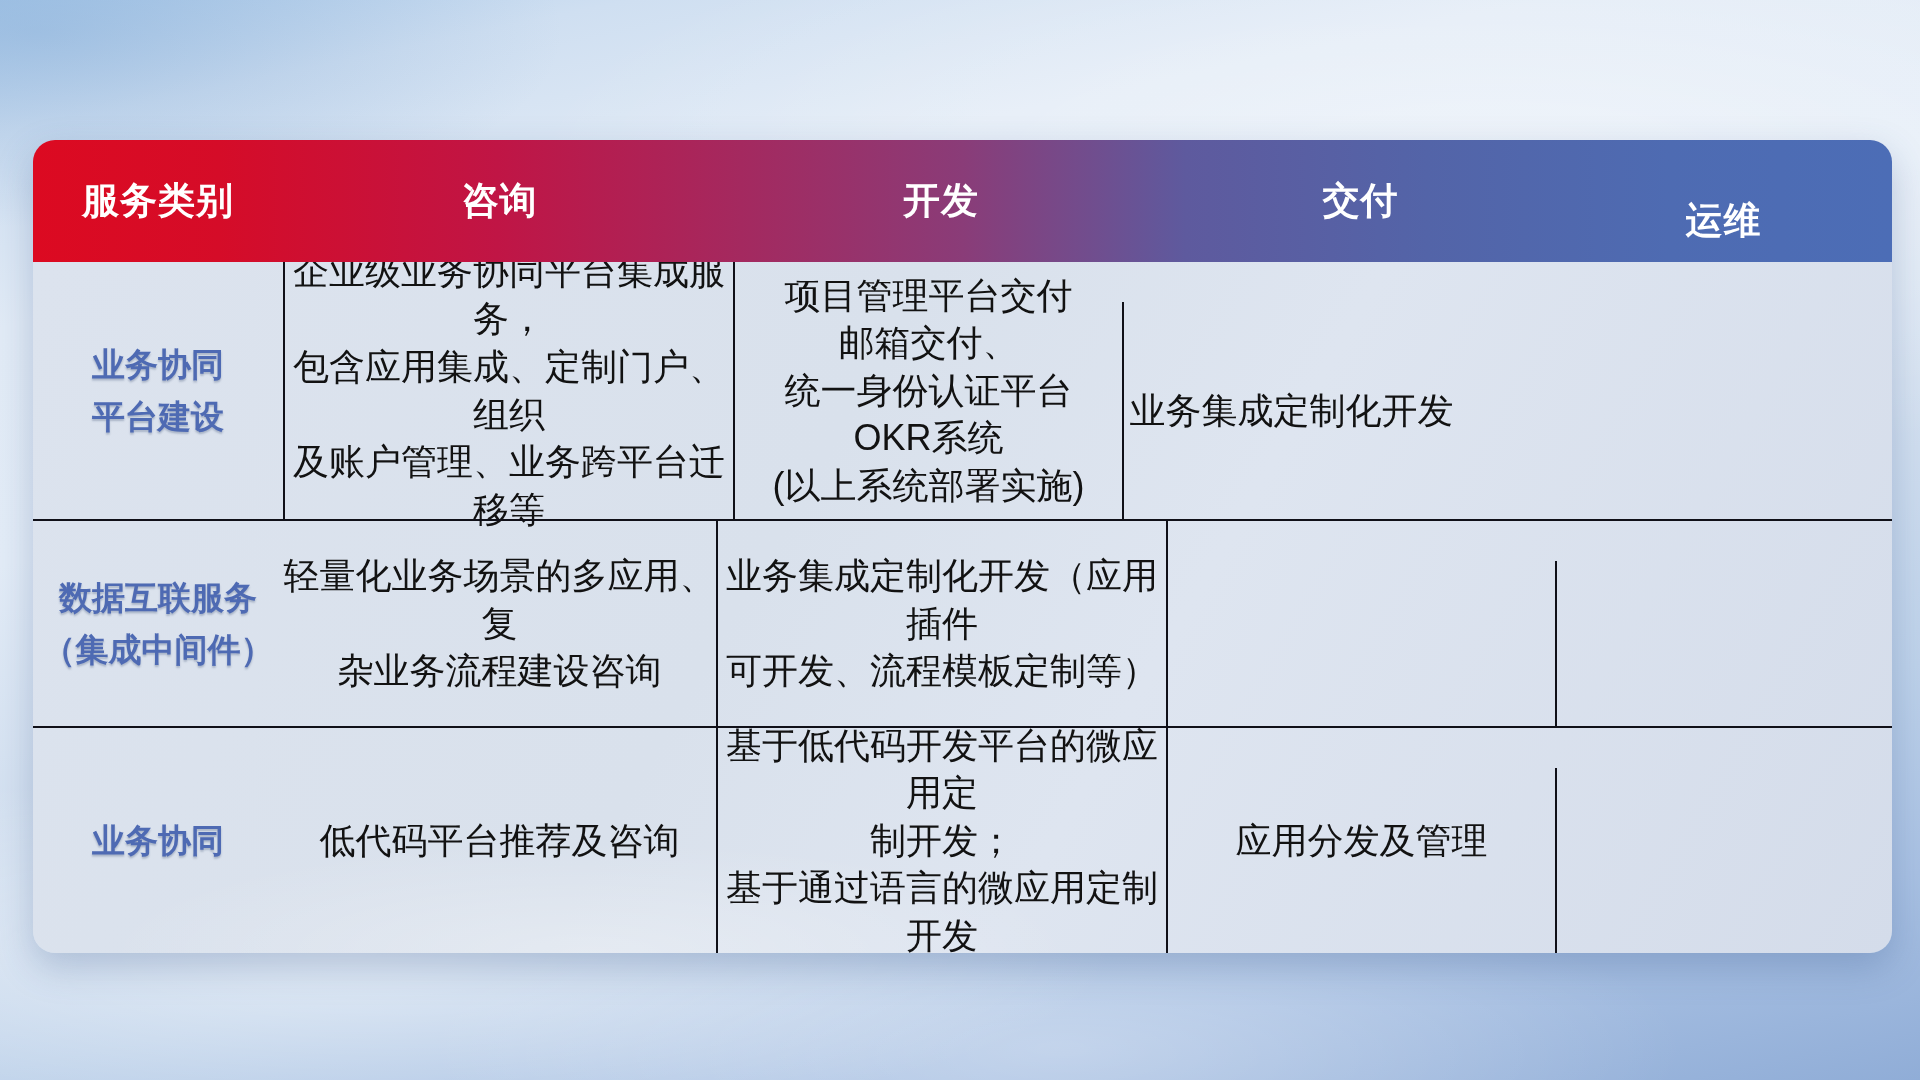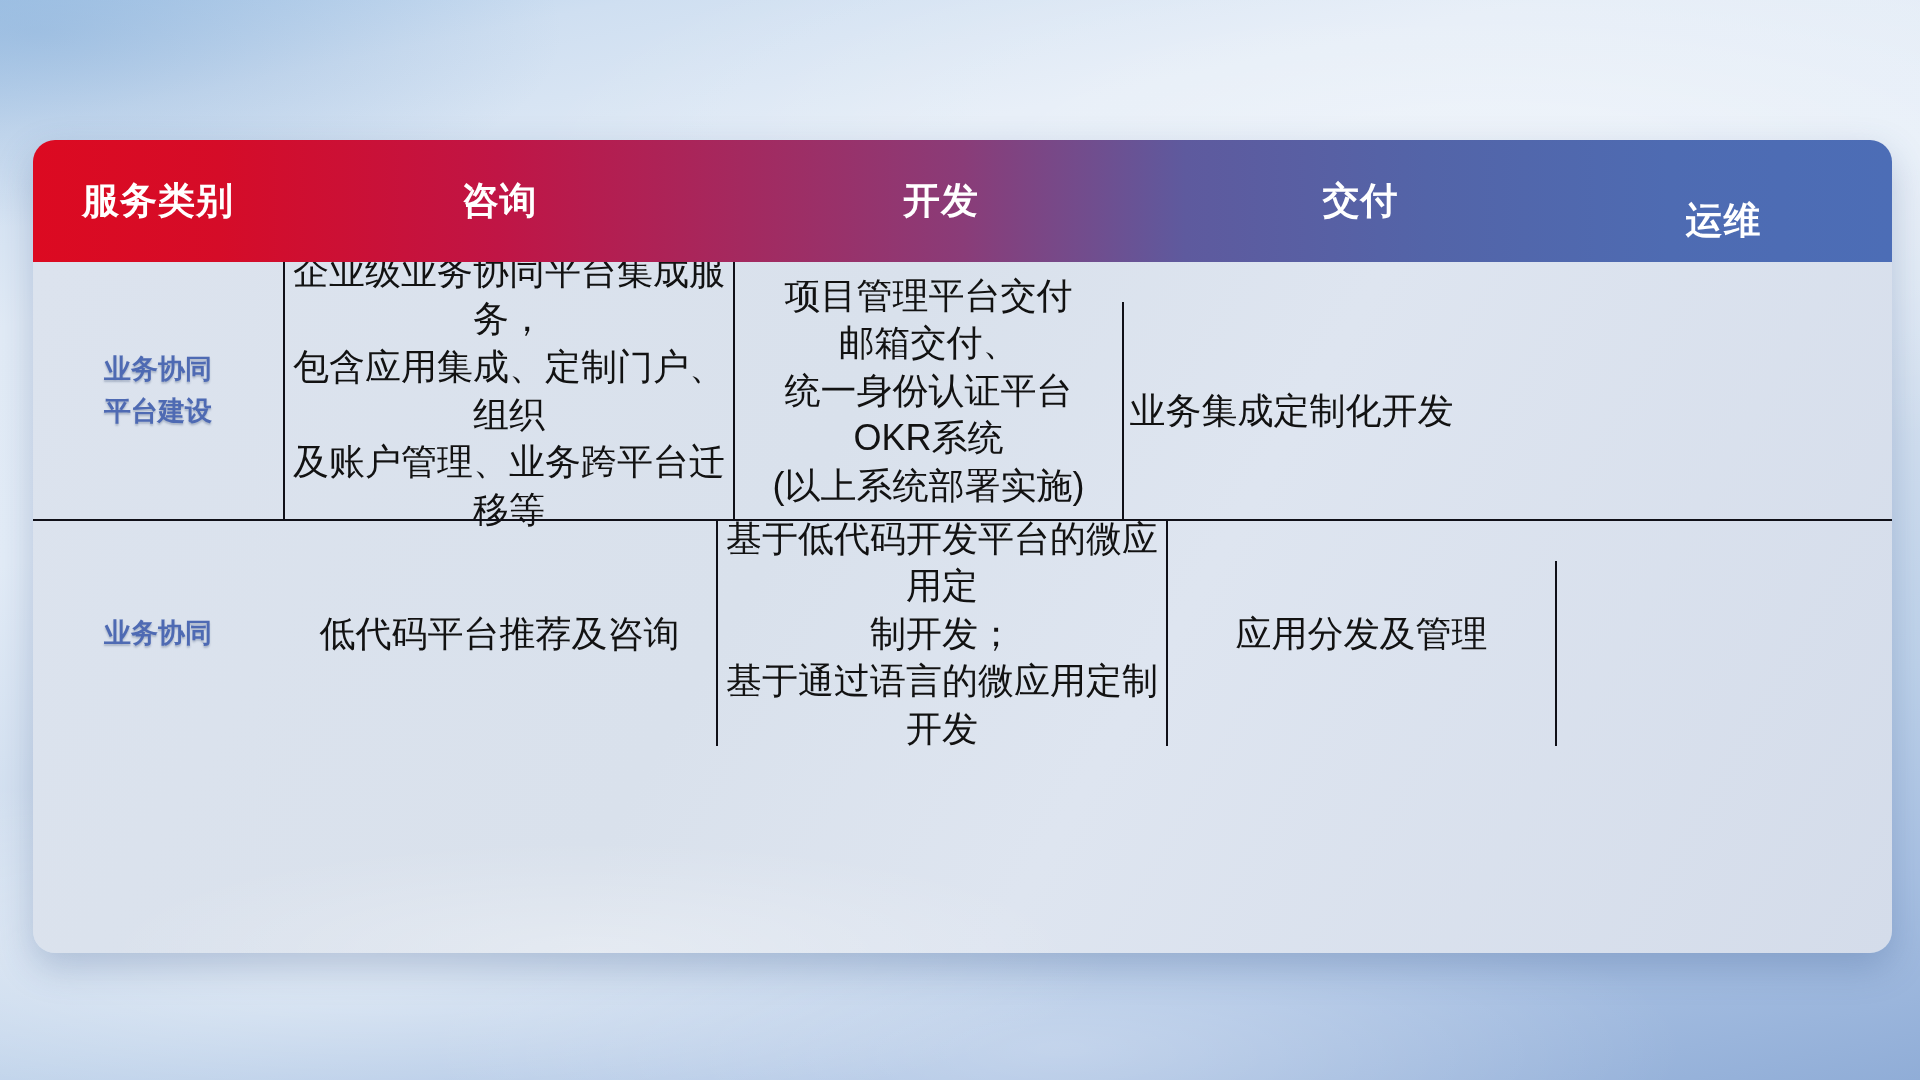--- a/index.html
+++ b/index.html
@@ -86,21 +86,21 @@
   .col-1 { width: 433px; }
   .col-2 { width: 450px; }
   .col-3 { width: 389px; }
   .col-4 { width: 337px; margin-top: 40px; }
 
   .vline { border-left: 2px solid #101018; }
 
   .row-label {
     color: #4e6ab3;
     font-weight: 700;
-    font-size: 27px;
+    font-size: 33px;
     line-height: 1.55;
     text-shadow: 0 2px 2px rgba(40, 60, 100, 0.28);
   }
 </style>
 </head>
 <body>
 
 <div class="page-bg">
 
   <div class="services-table">
@@ -122,20 +122,30 @@
 包含应用集成、定制门户、组织
 及账户管理、业务跨平台迁移等</div>
         <div class="cell col-3 vline">项目管理平台交付
 邮箱交付、
 统一身份认证平台
 OKR系统
 (以上系统部署实施)</div>
         <div class="cell col-4 vline">业务集成定制化开发</div>
       </div>
 
+      <div class="table-row row-2">
+        <div class="cell col-0 row-label">数据互联服务
+（集成中间件）</div>
+        <div class="cell col-1">轻量化业务场景的多应用、复
+杂业务流程建设咨询</div>
+        <div class="cell col-2 vline">业务集成定制化开发（应用插件
+可开发、流程模板定制等）</div>
+        <div class="cell col-3 vline"></div>
+        <div class="cell col-4 vline"></div>
+      </div>
 
       <div class="table-row row-3">
         <div class="cell col-0 row-label">业务协同</div>
         <div class="cell col-1">低代码平台推荐及咨询</div>
         <div class="cell col-2 vline">基于低代码开发平台的微应用定
 制开发；
 基于通过语言的微应用定制开发</div>
         <div class="cell col-3 vline">应用分发及管理</div>
         <div class="cell col-4 vline"></div>
       </div>

